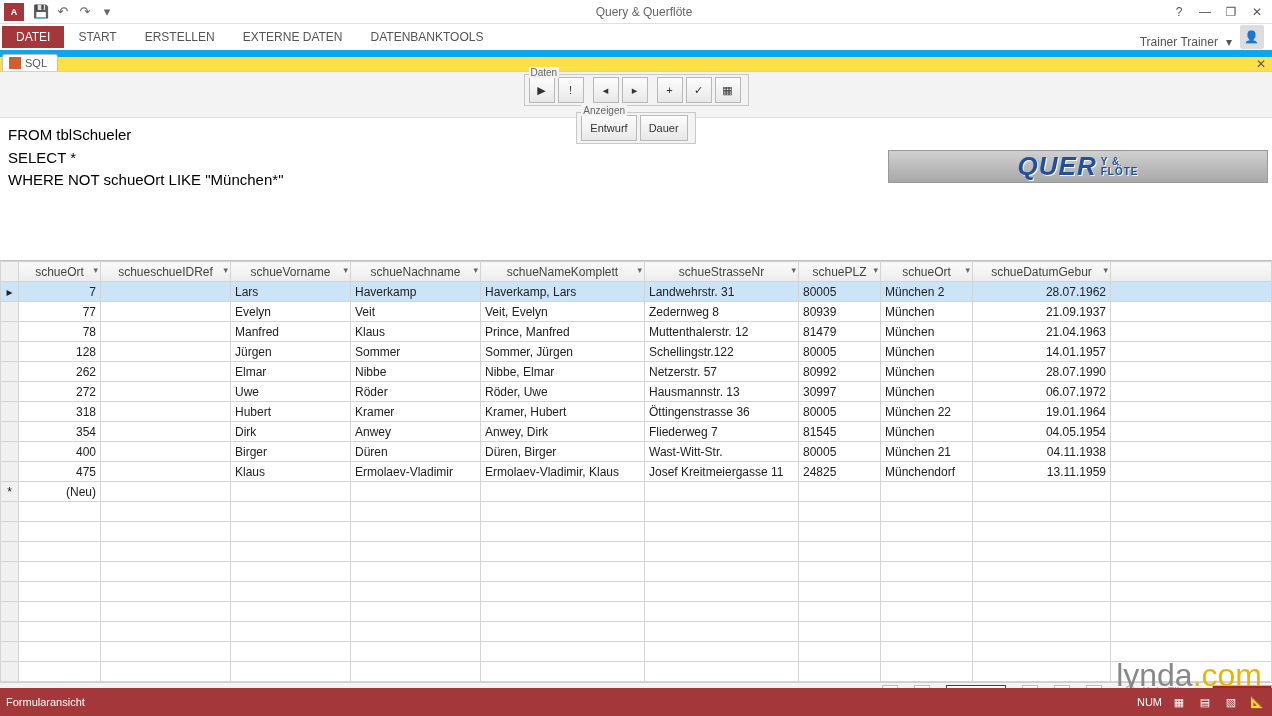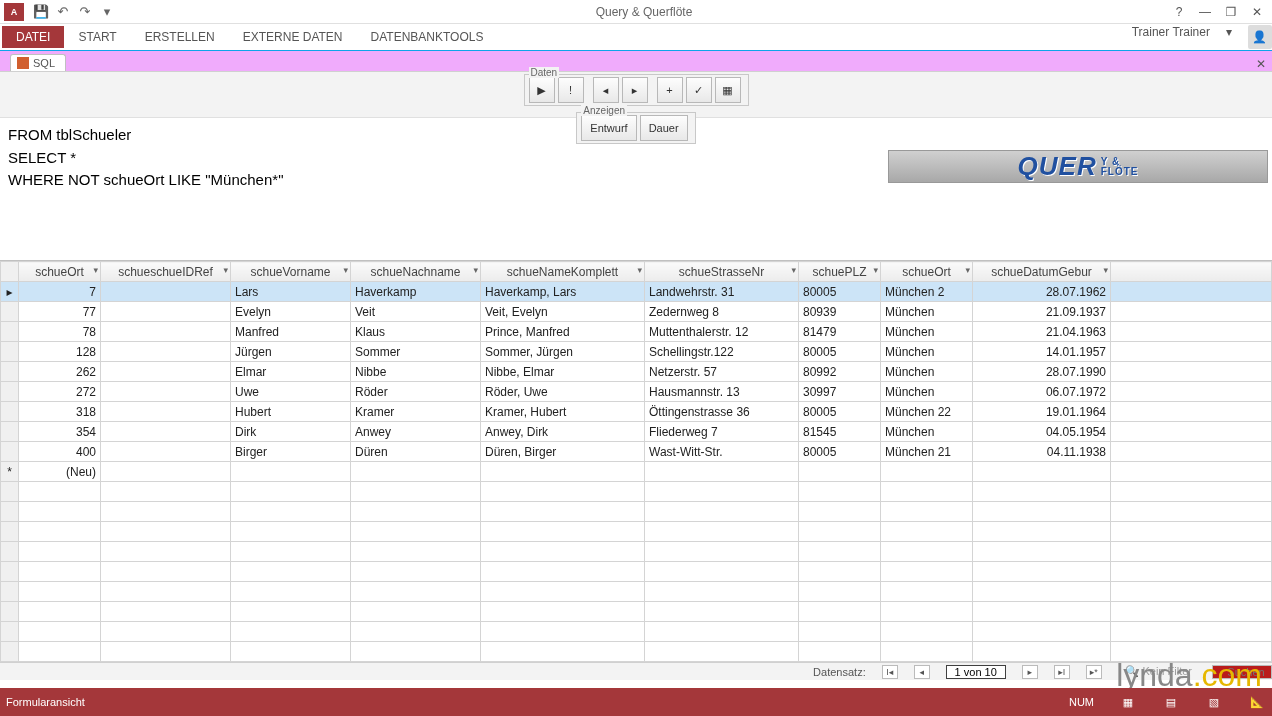--- a/index.html
+++ b/index.html
@@ -9,24 +9,24 @@
 .titlebar .app-icon { width: 20px; height: 18px; background: #a4373a; margin: 0 4px; display: flex; align-items: center; justify-content: center; color: #fff; font-size: 9px; font-weight: bold; }
 .titlebar .qat { display: flex; gap: 4px; align-items: center; margin-left: 4px; }
 .titlebar .qat-btn { width: 18px; height: 18px; display: flex; align-items: center; justify-content: center; color: #666; cursor: pointer; font-size: 13px; }
 .titlebar .title { flex: 1; text-align: center; color: #666; font-size: 12px; }
 .titlebar .win-controls { display: flex; gap: 12px; margin-right: 8px; }
 .titlebar .win-btn { width: 14px; height: 14px; display: flex; align-items: center; justify-content: center; color: #555; cursor: pointer; font-size: 12px; }
 
 .ribbon-tabs { height: 26px; background: #fff; display: flex; align-items: center; padding-left: 2px; }
 .ribbon-tab { padding: 4px 14px; font-size: 12px; color: #555; cursor: pointer; text-transform: uppercase; }
 .ribbon-tab.active { background: #a4373a; color: #fff; }
-.ribbon-user { margin-left: auto; display: flex; align-items: flex-start; gap: 16px; color: #555; }
+.ribbon-user { margin-left: auto; margin-right: 8px; display: flex; align-items: flex-end; gap: 8px; color: #555; }
 .ribbon-user .avatar { width: 24px; height: 24px; background: #ddd; border-radius: 2px; display:flex; align-items:center; justify-content:center; color:#888;}
 
-.doc-tabs { height: 22px; background: #f0abfc; border-top: 1px solid #0ea5e9; border-bottom: 1px solid #d0d0d0; display: flex; align-items: flex-end; padding-left: 10px; }
+.doc-tabs { height: 22px; background: #fde047; border-top: 7px solid #0ea5e9; border-bottom: 1px solid #d0d0d0; display: flex; align-items: flex-end; padding-left: 2px; }
 .doc-tab { background: #fff; border: 1px solid #c0c0c0; border-bottom: none; padding: 2px 10px 2px 6px; font-size: 11px; color: #555; display: flex; align-items: center; gap: 4px; border-radius: 3px 3px 0 0; }
 .doc-tab .doc-icon { width: 12px; height: 12px; background: #d15f2e; }
 .doc-tabs .close-doc { margin-left: auto; margin-right: 6px; color: #555; cursor: pointer; }
 
 .toolbar { height: 46px; background: #f3f3f3; display: flex; align-items: center; padding: 2px 4px; gap: 6px; border-bottom: 1px solid #e0e0e0; flex-direction: column; }
 .tb-group { border: 1px solid #c8c8c8; padding: 2px 4px 2px 4px; height: 40px; position: relative; display: flex; align-items: center; gap: 0; background:#f3f3f3; }
 .tb-group-label { position: absolute; top: -8px; left: 4px; font-size: 10px; color: #666; background: #f3f3f3; padding: 0 2px; }
 .tb-btn { min-width: 26px; height: 26px; border: 1px solid #b8b8b8; background: linear-gradient(#fdfdfd,#e8e8e8); display: flex; align-items: center; justify-content: center; cursor: pointer; font-size: 11px; color: #333; margin-right:3px;}
 .tb-btn.text { padding: 0 8px; }
 .logo { margin-left: auto; height: 40px; width: 380px; background: linear-gradient(#d0d0d0,#a8a8a8); display: flex; align-items: center; justify-content: center; color: #2050a0; font-size: 26px; font-weight: 900; font-style: italic; letter-spacing: 1px; text-shadow: 1px 1px 0 #fff; border:1px solid #999;}
@@ -47,21 +47,21 @@
 .record-nav { height: 18px; background: #f3f3f3; border-top: 1px solid #d0d0d0; display: flex; align-items: center; font-size: 11px; color: #555; padding-left: 4px; gap: 16px; justify-content: flex-end; }
 .record-nav .nav-btn { width: 16px; height: 14px; border: 1px solid #bbb; background: #fff; display: flex; align-items: center; justify-content: center; cursor: pointer; font-size: 9px; }
 .record-nav input { width: 60px; height: 14px; font-size: 11px; border: 1px solid #404040; text-align: center; }
 .record-nav .filter { color: #999; margin-left: 8px; }
 .record-nav .search { width: 60px; height: 14px; border: 1px solid #bbb; background: #b91c1c; padding-left: 8px; margin-left: 4px; }
 
 .watermark { position: absolute; right: 10px; bottom: 22px; font-size: 32px; color: #888; font-family: Arial, sans-serif; }
 .watermark .dot { color: #e6b800; }
 
 .statusbar { height: 28px; background: #a4373a; color: #fff; display: flex; align-items: center; font-size: 11px; padding: 0 6px; position: absolute; bottom: 0; left: 0; right: 0; }
-.statusbar .right { margin-left: auto; display: flex; align-items: center; gap: 25px; }
+.statusbar .right { margin-left: auto; display: flex; align-items: center; gap: 8px; }
 .statusbar .view-btn { width: 18px; height: 14px; display: flex; align-items: center; justify-content: center; cursor: pointer; }
 </style>
 </head>
 <body>
 
 <div class="titlebar">
   <div class="app-icon">A</div>
   <div class="qat">
     <div class="qat-btn">💾</div>
     <div class="qat-btn">↶</div>
@@ -272,20 +272,33 @@
     <td>Birger</td>
     <td>Düren</td>
     <td>Düren, Birger</td>
     <td>Wast-Witt-Str.</td>
     <td>80005</td>
     <td>München 21</td>
     <td class="num">04.11.1938</td>
     <td></td>
         </tr>
         <tr>
+          <td class="rowhdr"></td>
+    <td class="num">475</td>
+    <td></td>
+    <td>Klaus</td>
+    <td>Ermolaev-Vladimir</td>
+    <td>Ermolaev-Vladimir, Klaus</td>
+    <td>Josef Kreitmeiergasse 11</td>
+    <td>24825</td>
+    <td>Münchendorf</td>
+    <td class="num">13.11.1959</td>
+    <td></td>
+        </tr>
+        <tr>
           <td class="rowhdr">*</td>
   <td class="num">(Neu)</td>
   <td></td>
           <td></td>
           <td></td>
           <td></td>
           <td></td>
           <td></td>
           <td></td>
           <td></td>

